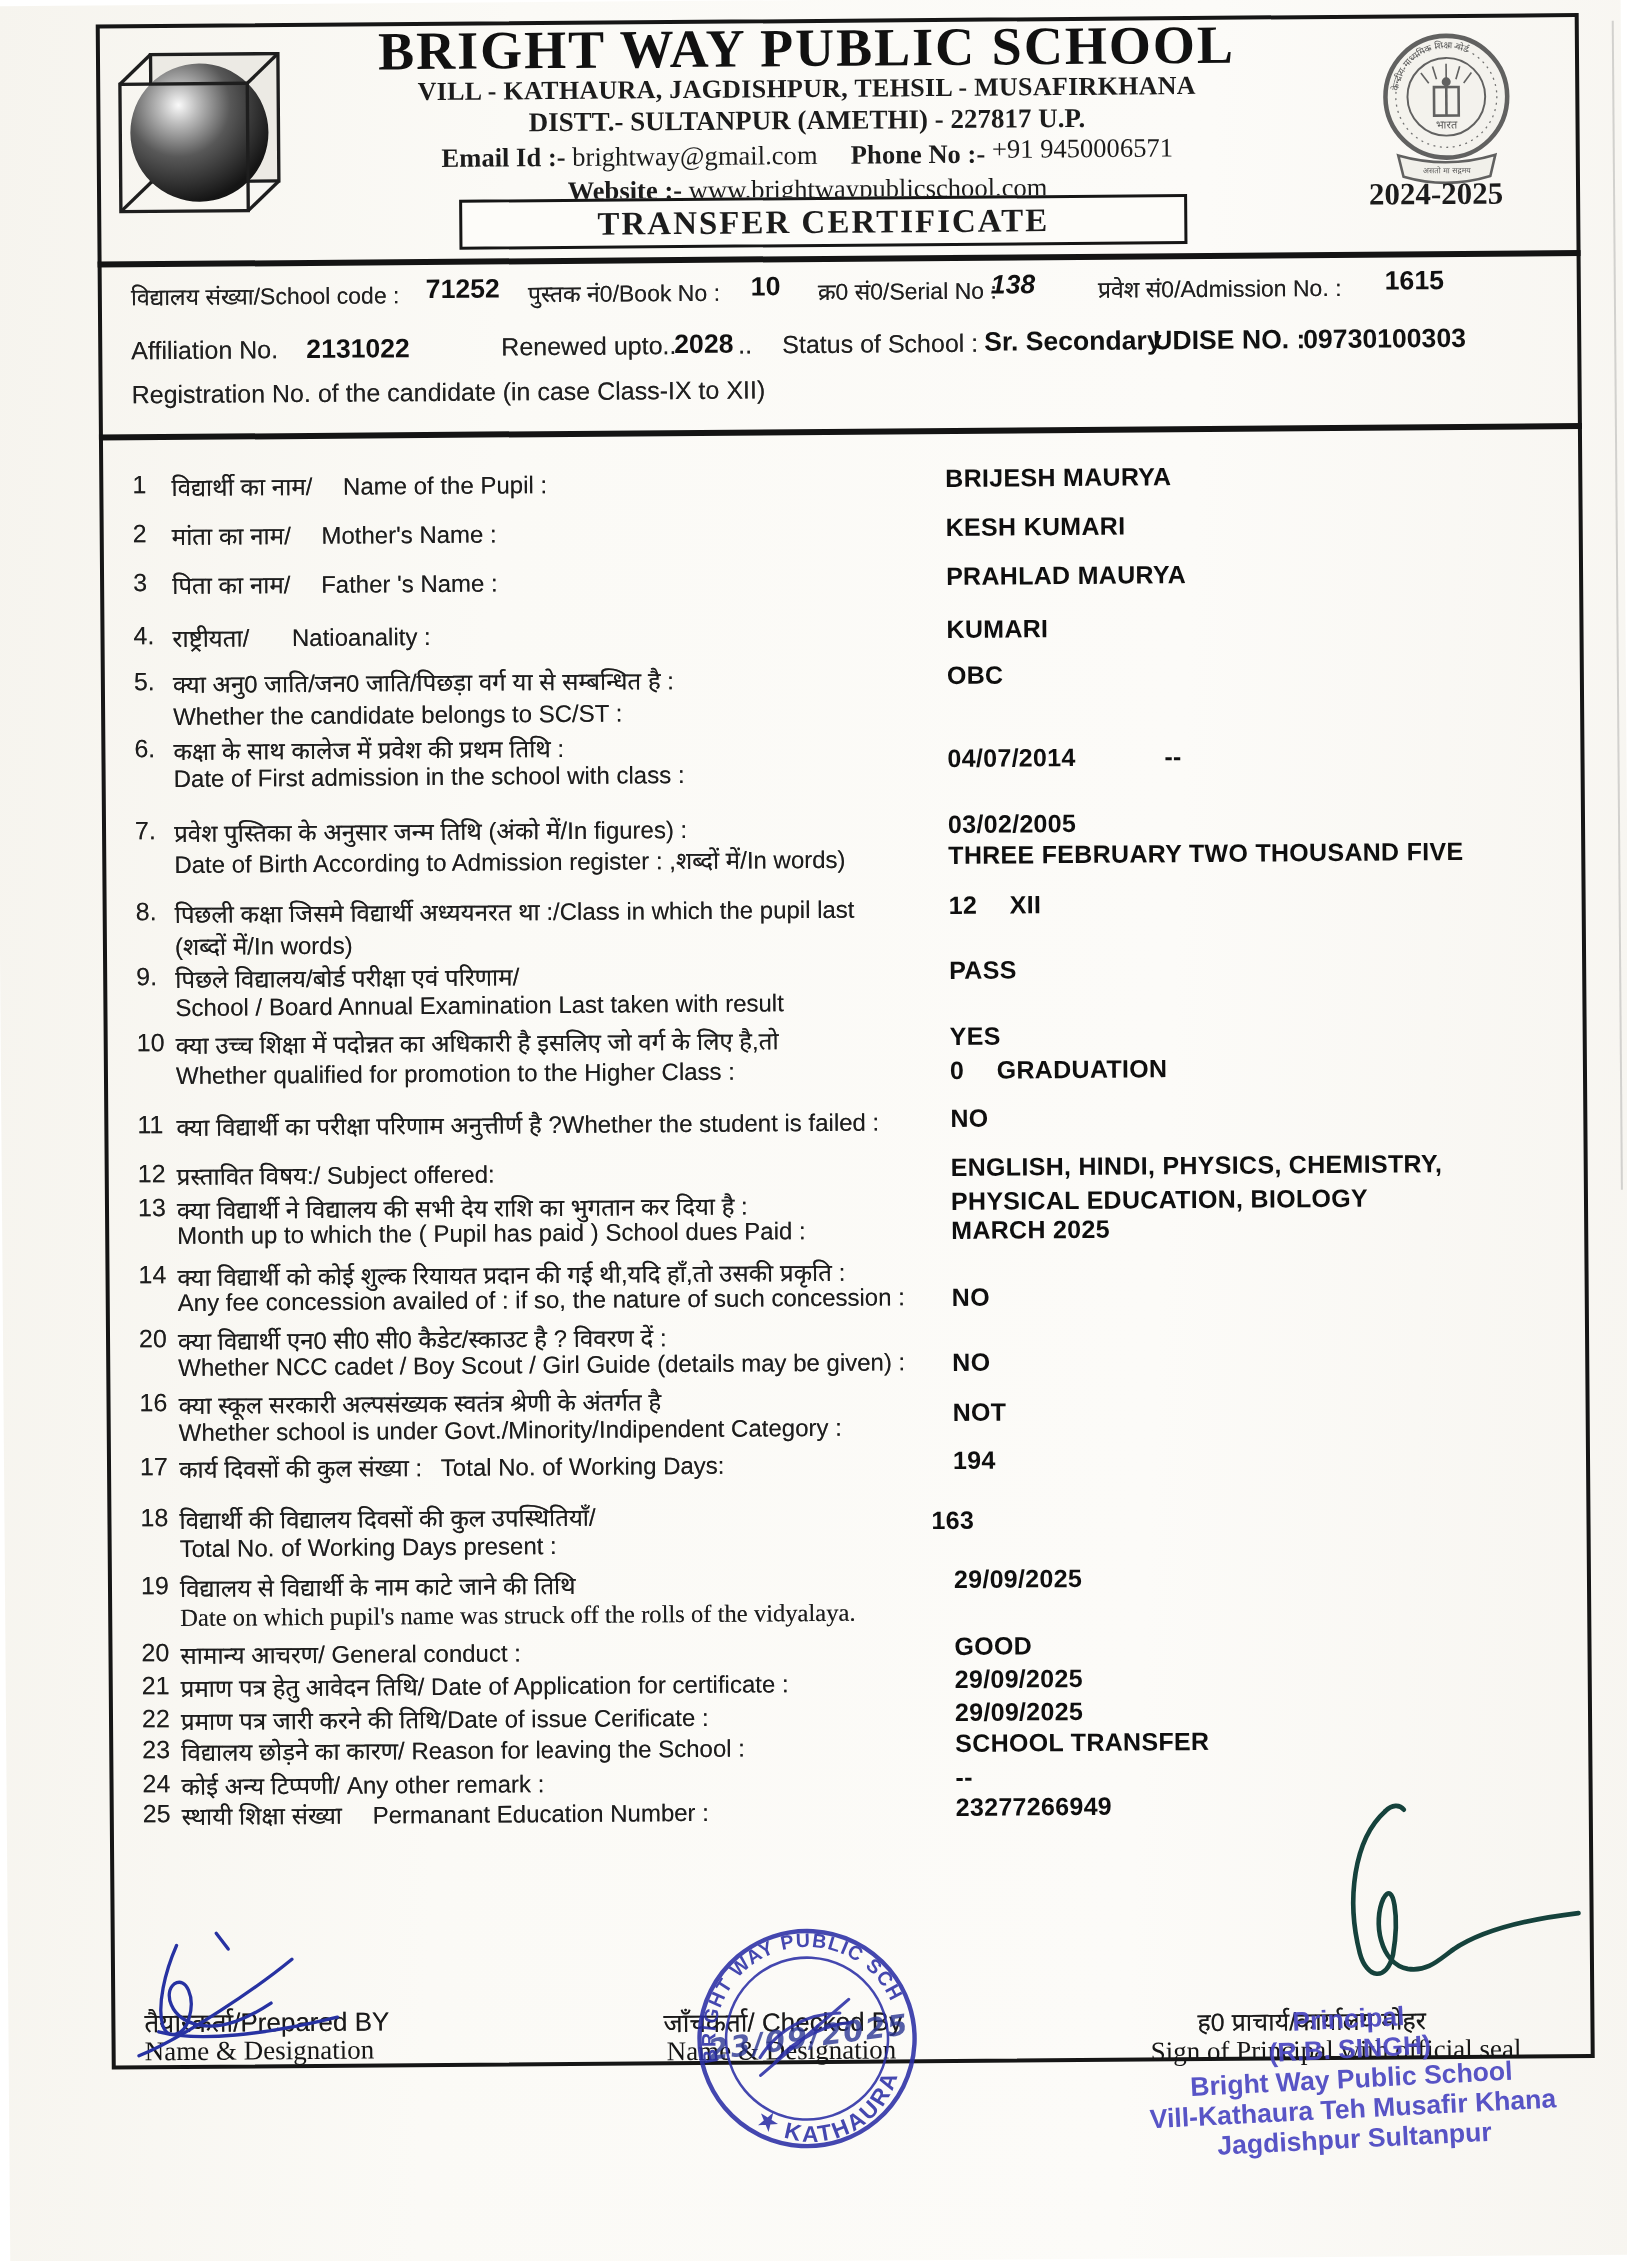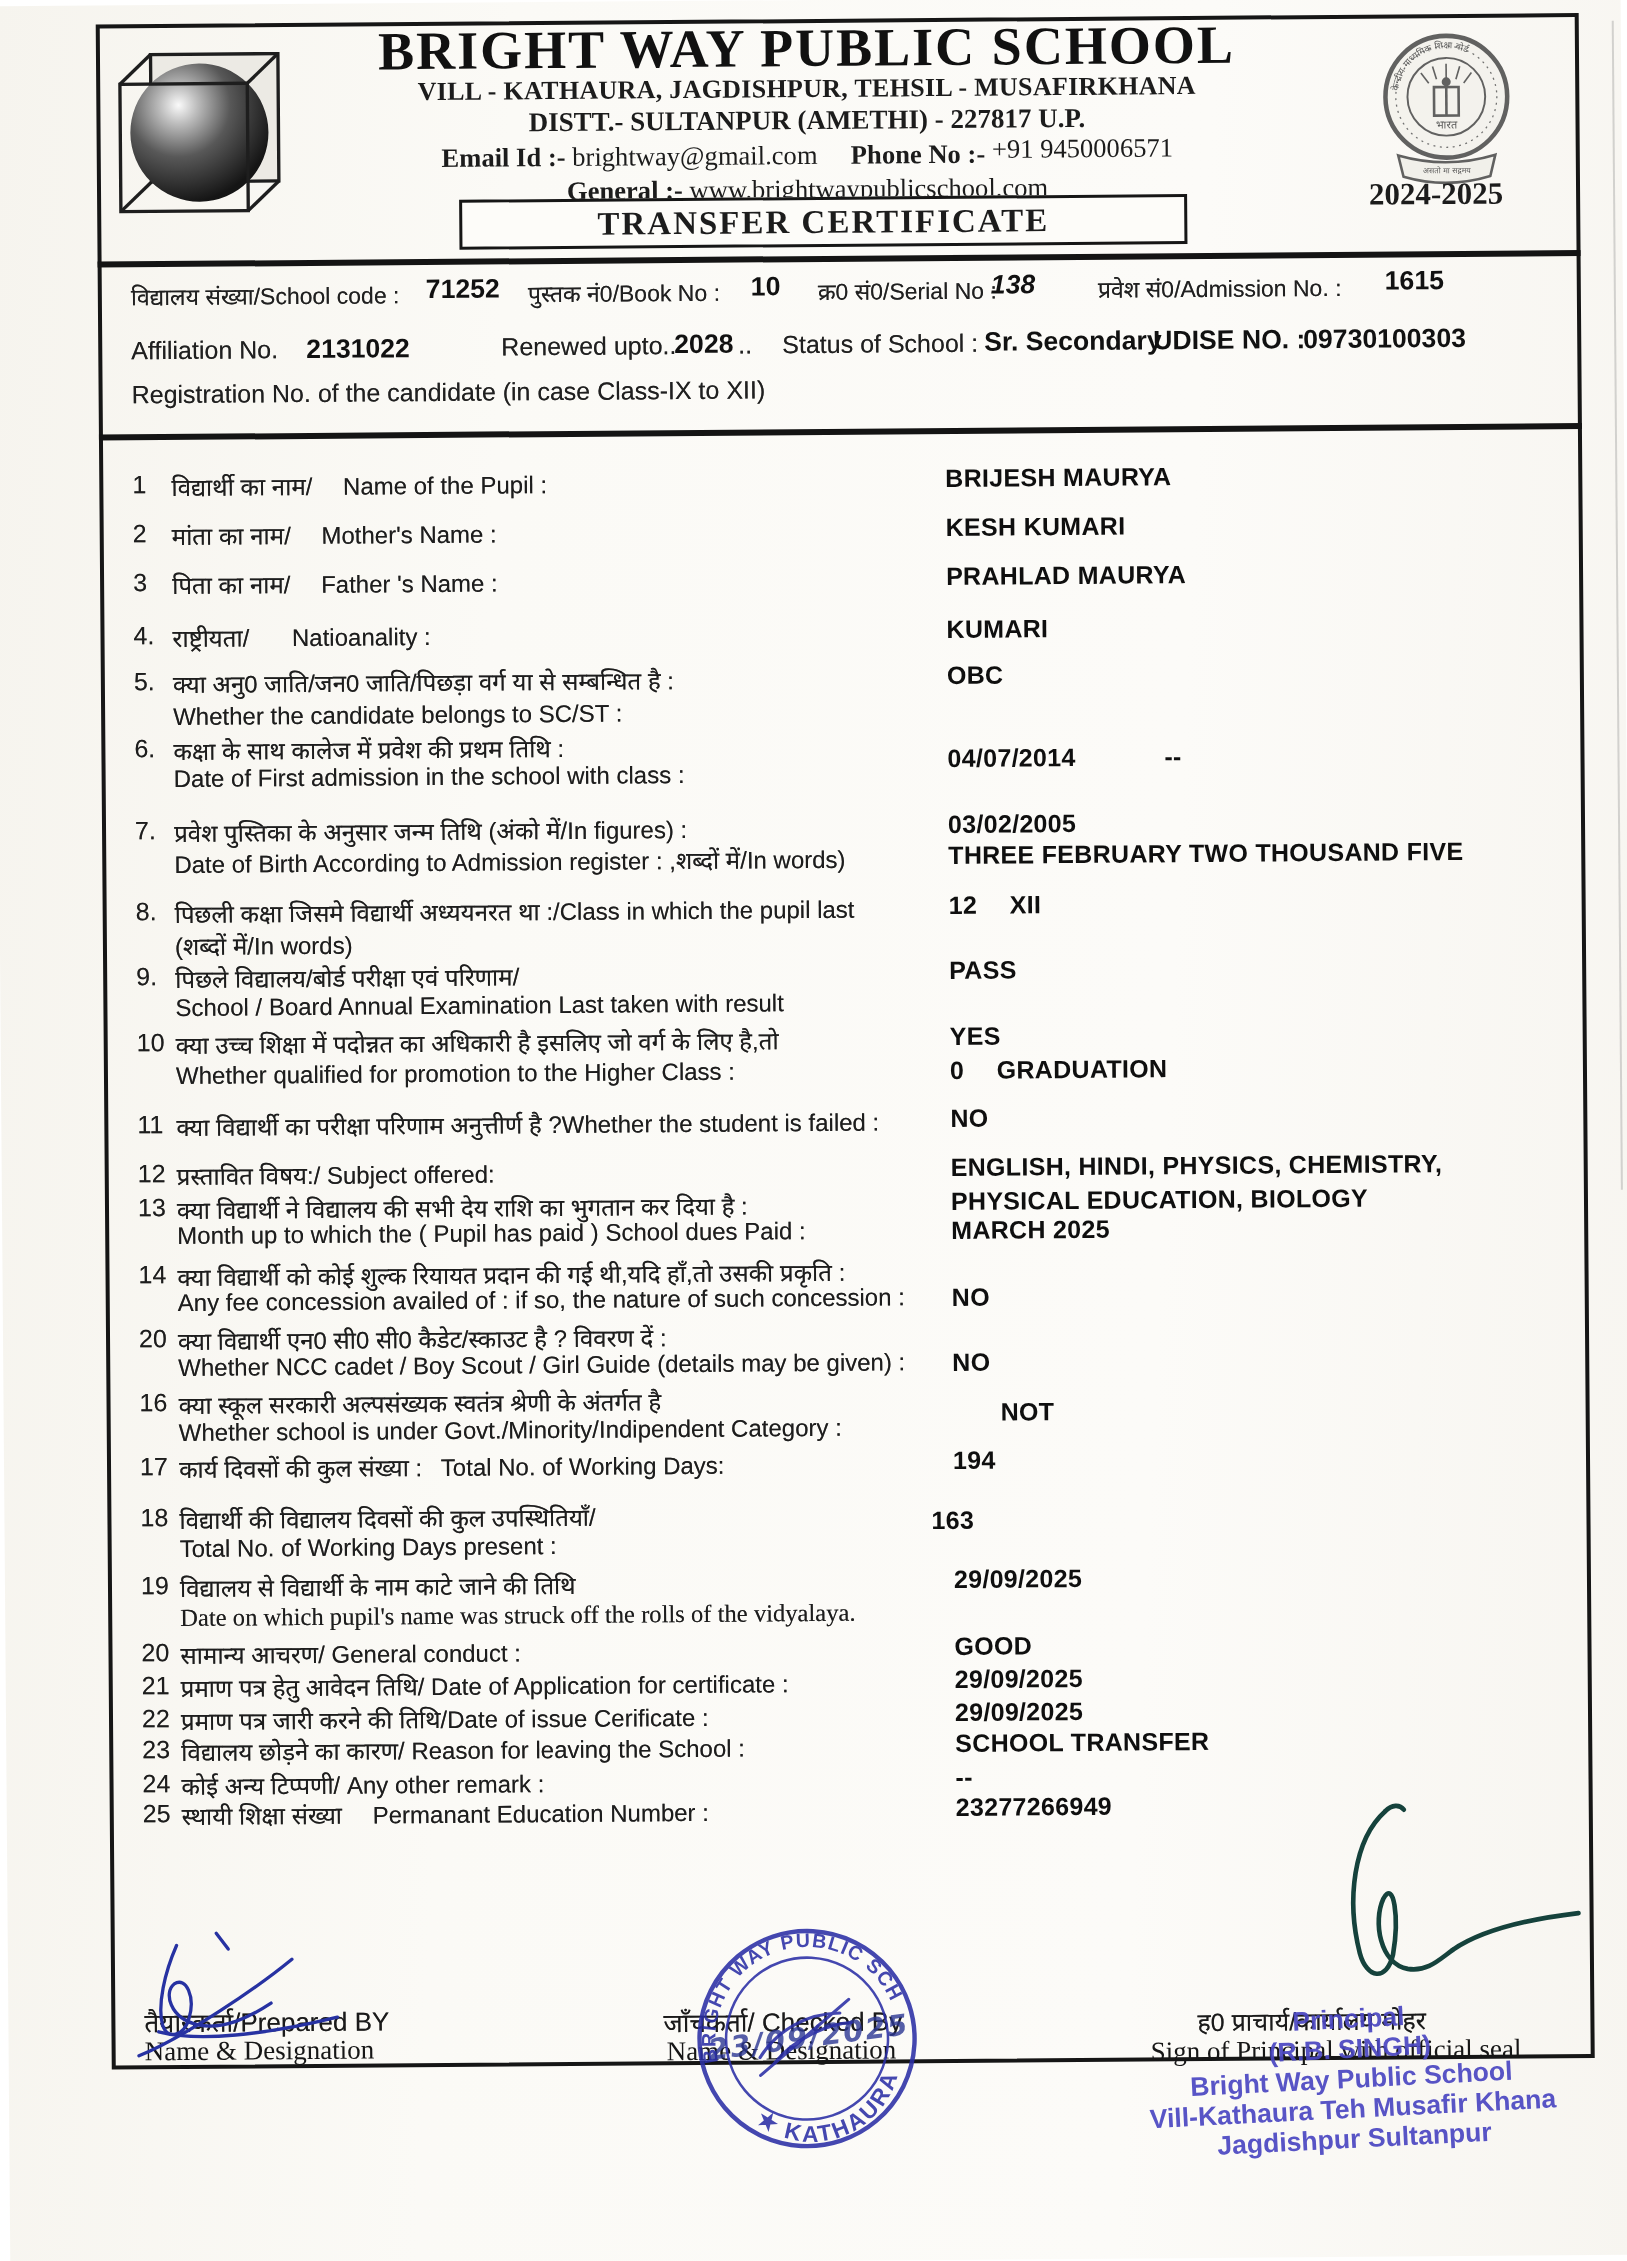--- a/index.html
+++ b/index.html
@@ -107,21 +107,21 @@
   <div class="abs hdr-center school-name">BRIGHT WAY PUBLIC SCHOOL</div>
   <div class="abs hdr-center addr1">VILL - KATHAURA, JAGDISHPUR, TEHSIL - MUSAFIRKHANA</div>
   <div class="abs hdr-center addr2">DISTT.- SULTANPUR (AMETHI) - 227817 U.P.</div>
   <div class="abs hdr-center contact">
     <b>Email Id :-</b>
     <span>brightway@gmail.com</span> 
     <b>Phone No :-</b>
     <span class="phoneval">+91 9450006571</span>
   </div>
   <div class="abs hdr-center website-line">
-    <b>General :-</b>
+    <b>Website :-</b>
     <span class="site">www.brightwaypublicschool.com</span>
   </div>
   <div class="abs session">2024-2025</div>
   <div class="abs tc-box">TRANSFER CERTIFICATE</div>
 
   <span class="abs info-label" style="left:136px;top:275px;">विद्यालय संख्या/School code :</span>
   <span class="abs info-value" style="left:431px;top:271px;">71252</span>
   <span class="abs info-label" style="left:533px;top:275px;">पुस्तक नं0/Book No :</span>
   <span class="abs info-value" style="left:756px;top:271px;">10</span>
   <span class="abs info-label" style="left:823px;top:275px;">क्र0 सं0/Serial  No :</span>
@@ -195,21 +195,21 @@
       <span class="abs row-label" style="left: 175px; top: 1255px;">क्या विद्यार्थी को कोई शुल्क रियायत प्रदान की गई थी,यदि हाँ,तो उसकी प्रकृति :</span>
       <span class="abs row-label" style="left: 175px; top: 1284px;">Any fee concession availed of : if so, the nature of such concession :</span>
       <span class="abs row-val" style="left: 949px; top: 1284px;">NO</span>
       <span class="abs row-num" style="left: 136px; top: 1319px;">20</span>
       <span class="abs row-label" style="left: 175px; top: 1319px;">क्या विद्यार्थी एन0 सी0 सी0 कैडेट/स्काउट है ? विवरण दें :</span>
       <span class="abs row-label" style="left: 175px; top: 1349px;">Whether NCC cadet / Boy Scout / Girl Guide (details may be given) :</span>
       <span class="abs row-val" style="left: 949px; top: 1349px;">NO</span>
       <span class="abs row-num" style="left: 136px; top: 1383px;">16</span>
       <span class="abs row-label" style="left: 175px; top: 1383px;">क्या स्कूल सरकारी अल्पसंख्यक स्वतंत्र श्रेणी के अंतर्गत है</span>
       <span class="abs row-label" style="left: 175px; top: 1414px;">Whether school is under Govt./Minority/Indipendent Category :</span>
-      <span class="abs row-val" style="left: 949px; top: 1399px; margin-left: 48px;">NOT</span>
+      <span class="abs row-val" style="left: 949px; top: 1399px;">NOT</span>
       <span class="abs row-num" style="left: 136px; top: 1447px;">17</span>
       <span class="abs row-label" style="left: 175px; top: 1447px;">कार्य दिवसों की कुल संख्या :  Total No. of Working Days:</span>
       <span class="abs row-val" style="left: 949px; top: 1447px;">194</span>
       <span class="abs row-num" style="left: 136px; top: 1498px;">18</span>
       <span class="abs row-label" style="left: 175px; top: 1498px;">विद्यार्थी की विद्यालय दिवसों की कुल उपस्थितियाँ/</span>
       <span class="abs row-label" style="left: 175px; top: 1530px;">Total No. of Working Days present :</span>
       <span class="abs row-val" style="left: 927px; top: 1498px; margin-top: 9px;">163</span>
       <span class="abs row-num" style="left: 136px; top: 1566px;">19</span>
       <span class="abs row-label" style="left: 175px; top: 1566px;">विद्यालय से विद्यार्थी के नाम काटे जाने की तिथि</span>
       <span class="abs row-label serifline" style="left: 175px; top: 1599px;">Date on which pupil's name was struck off the rolls of the vidyalaya.</span>

